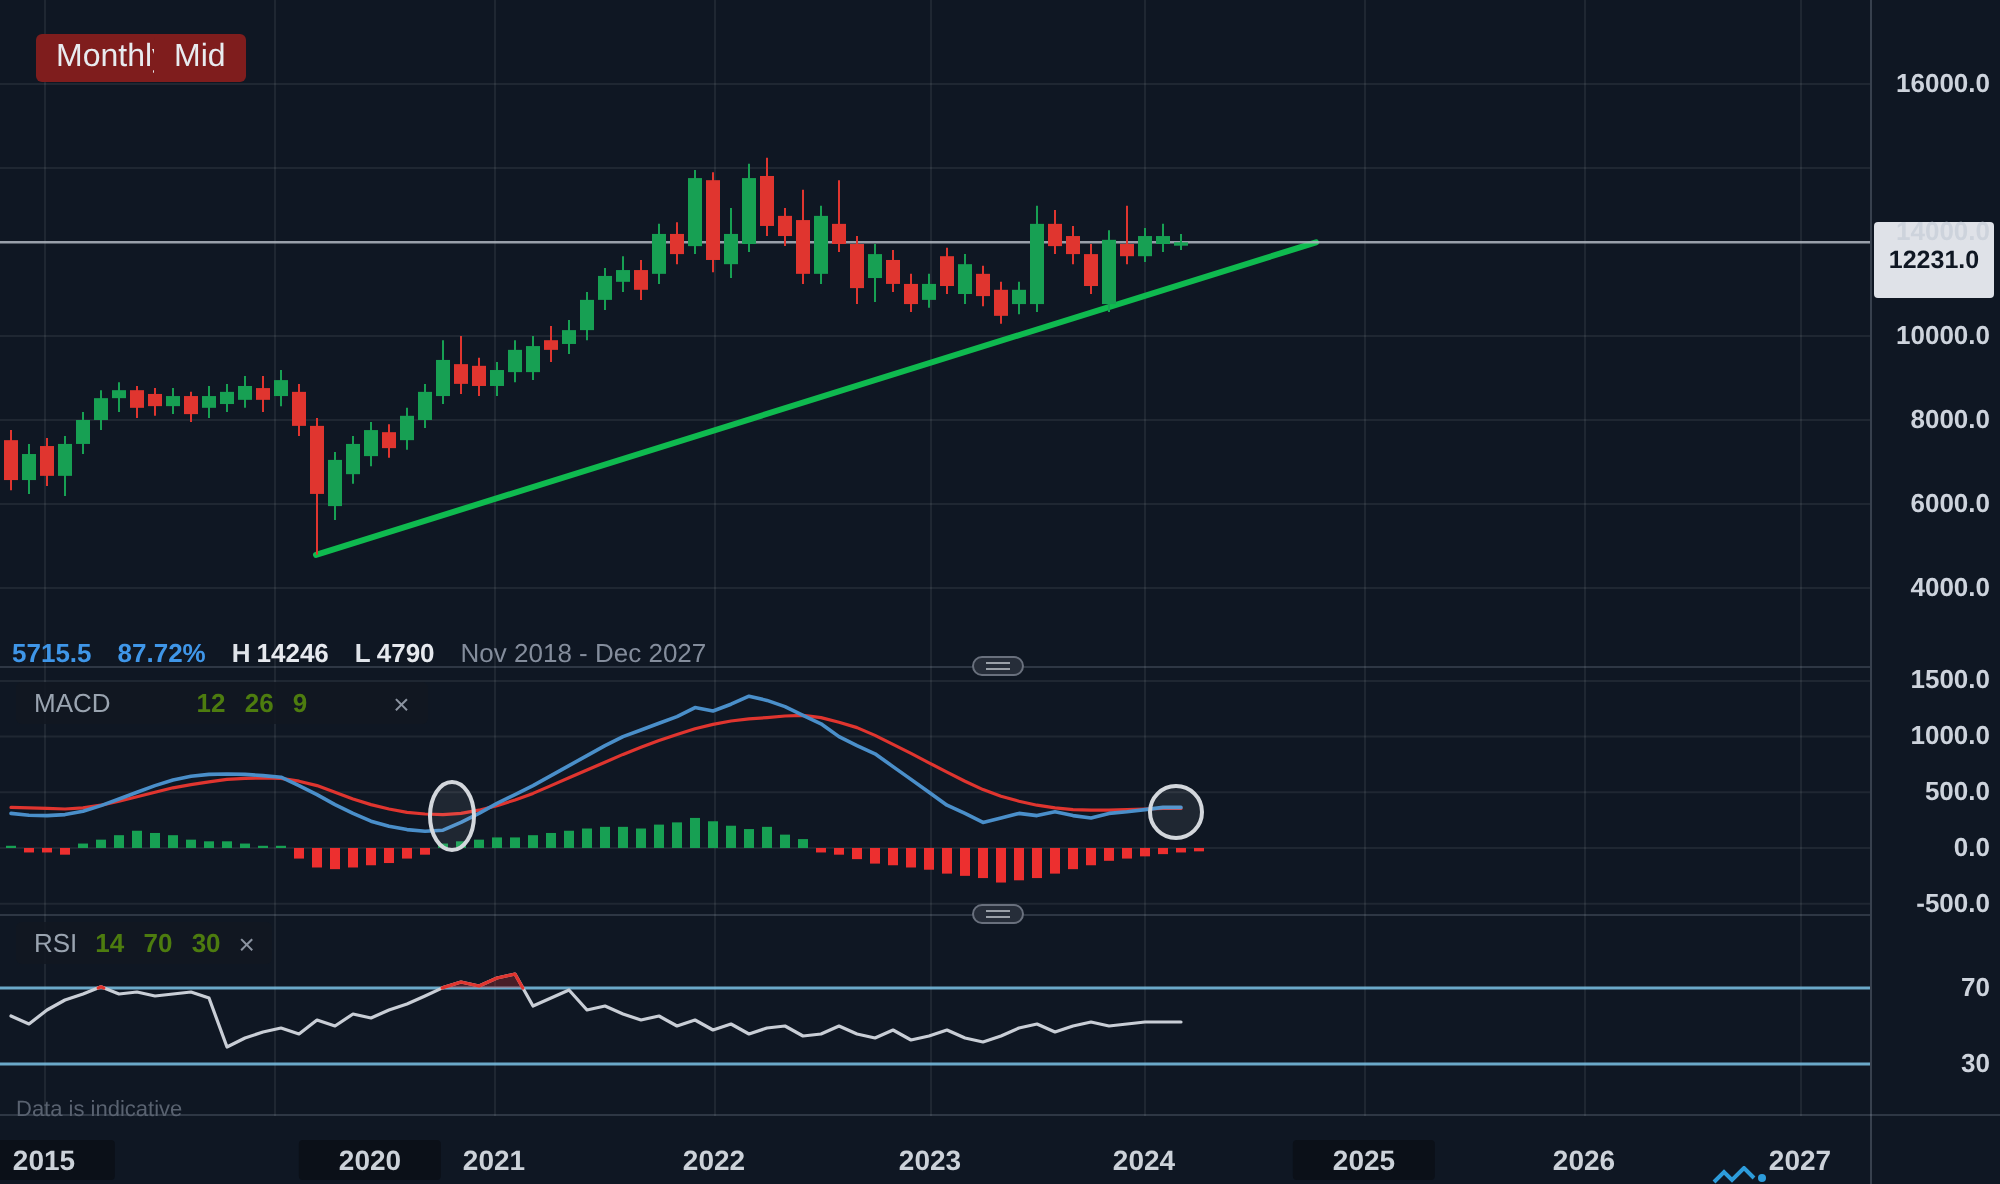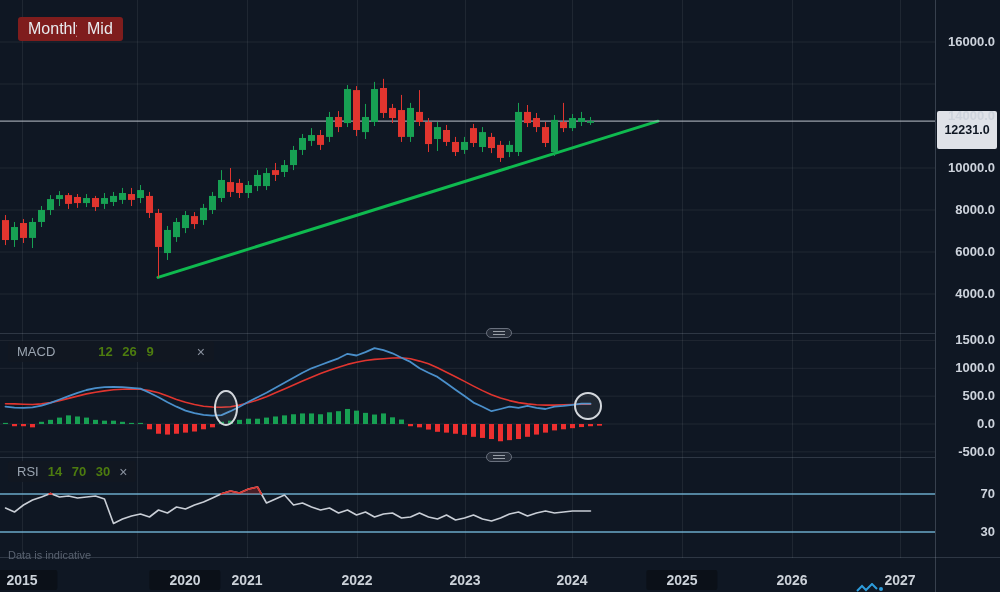--- a/index.html
+++ b/index.html
@@ -287,20 +287,27 @@
       <polyline points="221.1,494.0 221.5,493.8 230.5,491.0 239.5,493.0 248.5,489.0 257.5,487.0 261.4,494.0" fill="none" stroke="#e0352f" stroke-width="1.6" stroke-linejoin="round" stroke-linecap="round"></polyline>
     </svg>
 
   <div class="btn" style="left:18px; top:17px;">
     <span>Monthly</span>
   </div>
   <div class="btn" style="left:77px; top:17px;">
     <span>Mid</span>
   </div>
 
+  <div class="info-bar">
+    <span class="info-val">5715.5</span>
+    <span class="info-val">87.72%</span>
+    <span class="info-hl"><span class="pfx">H</span><span>14246</span></span>
+    <span class="info-hl"><span class="pfx">L</span><span>4790</span></span>
+    <span class="info-range">Nov 2018 - Dec 2027</span>
+  </div>
 
   <div class="legend" style="left:8px; top:341px;gap:43px;">
     <span class="lname">MACD</span>
     <span class="lparams">12 26 9</span>
     <span class="lclose">×</span>
   </div>
 
   <div class="legend" style="left:8px; top:461px;">
     <span class="lname">RSI</span>
     <span class="lparams">14 70 30</span>

